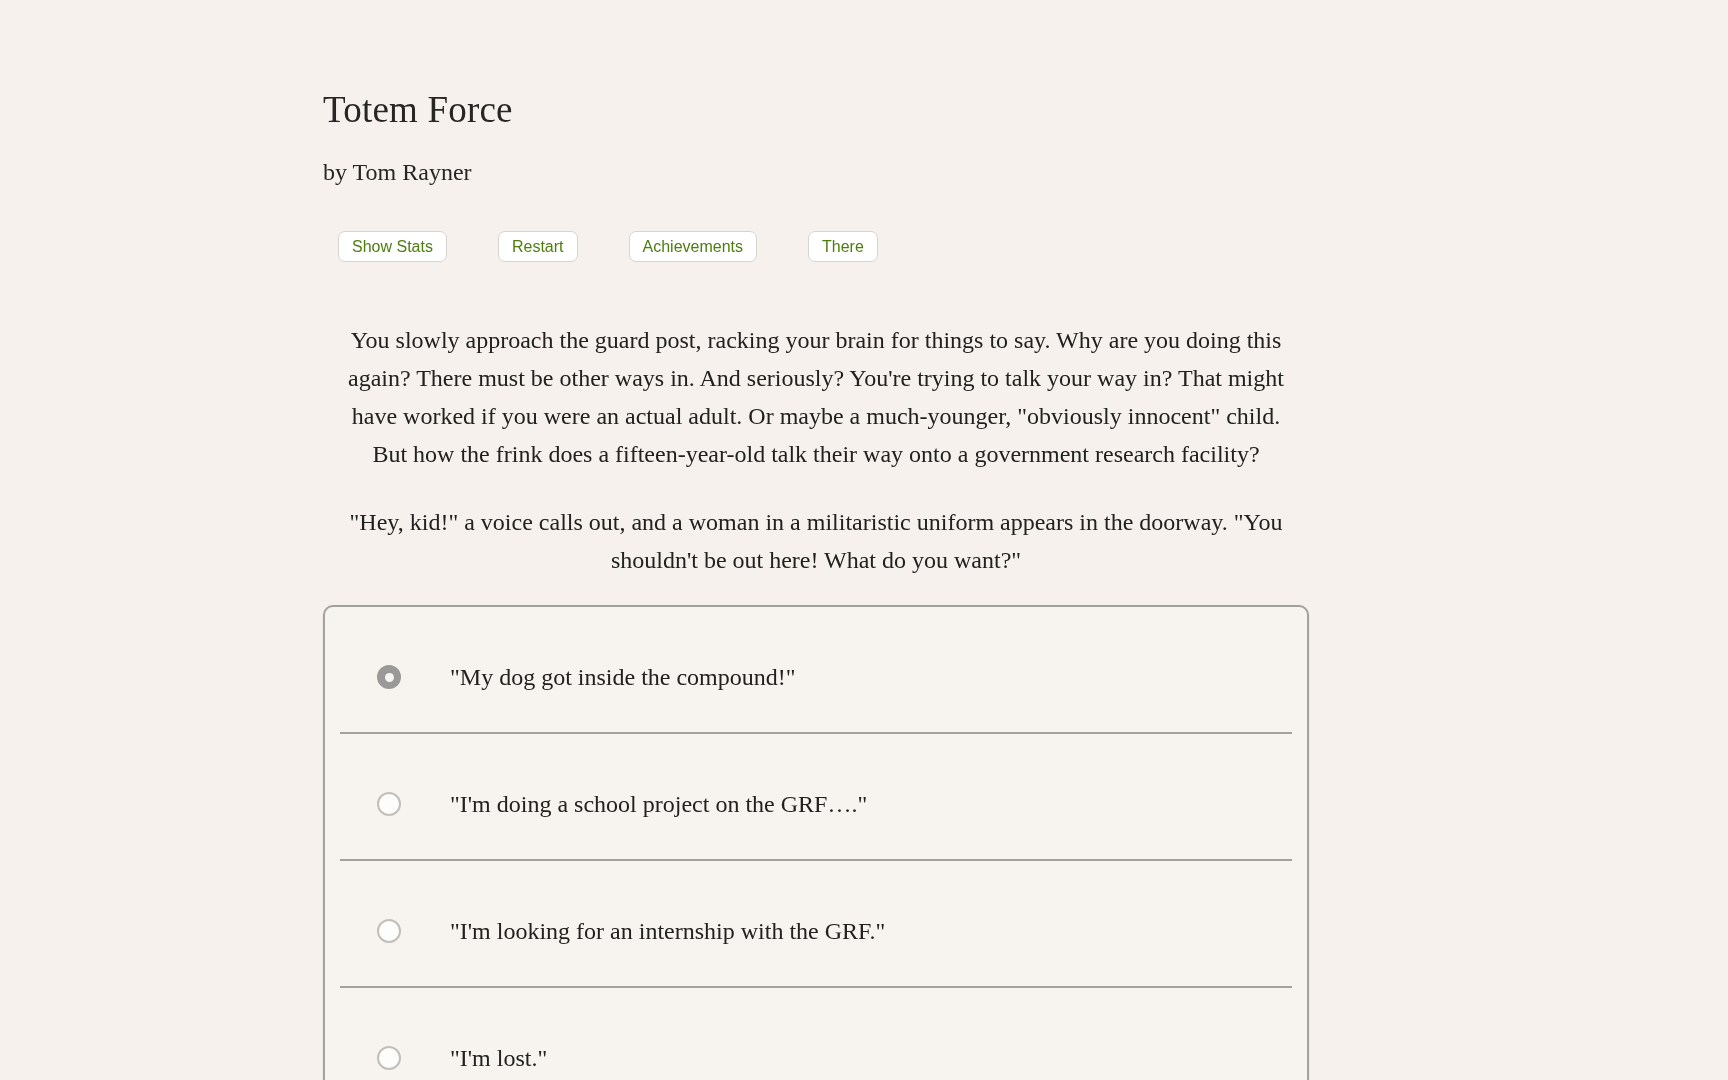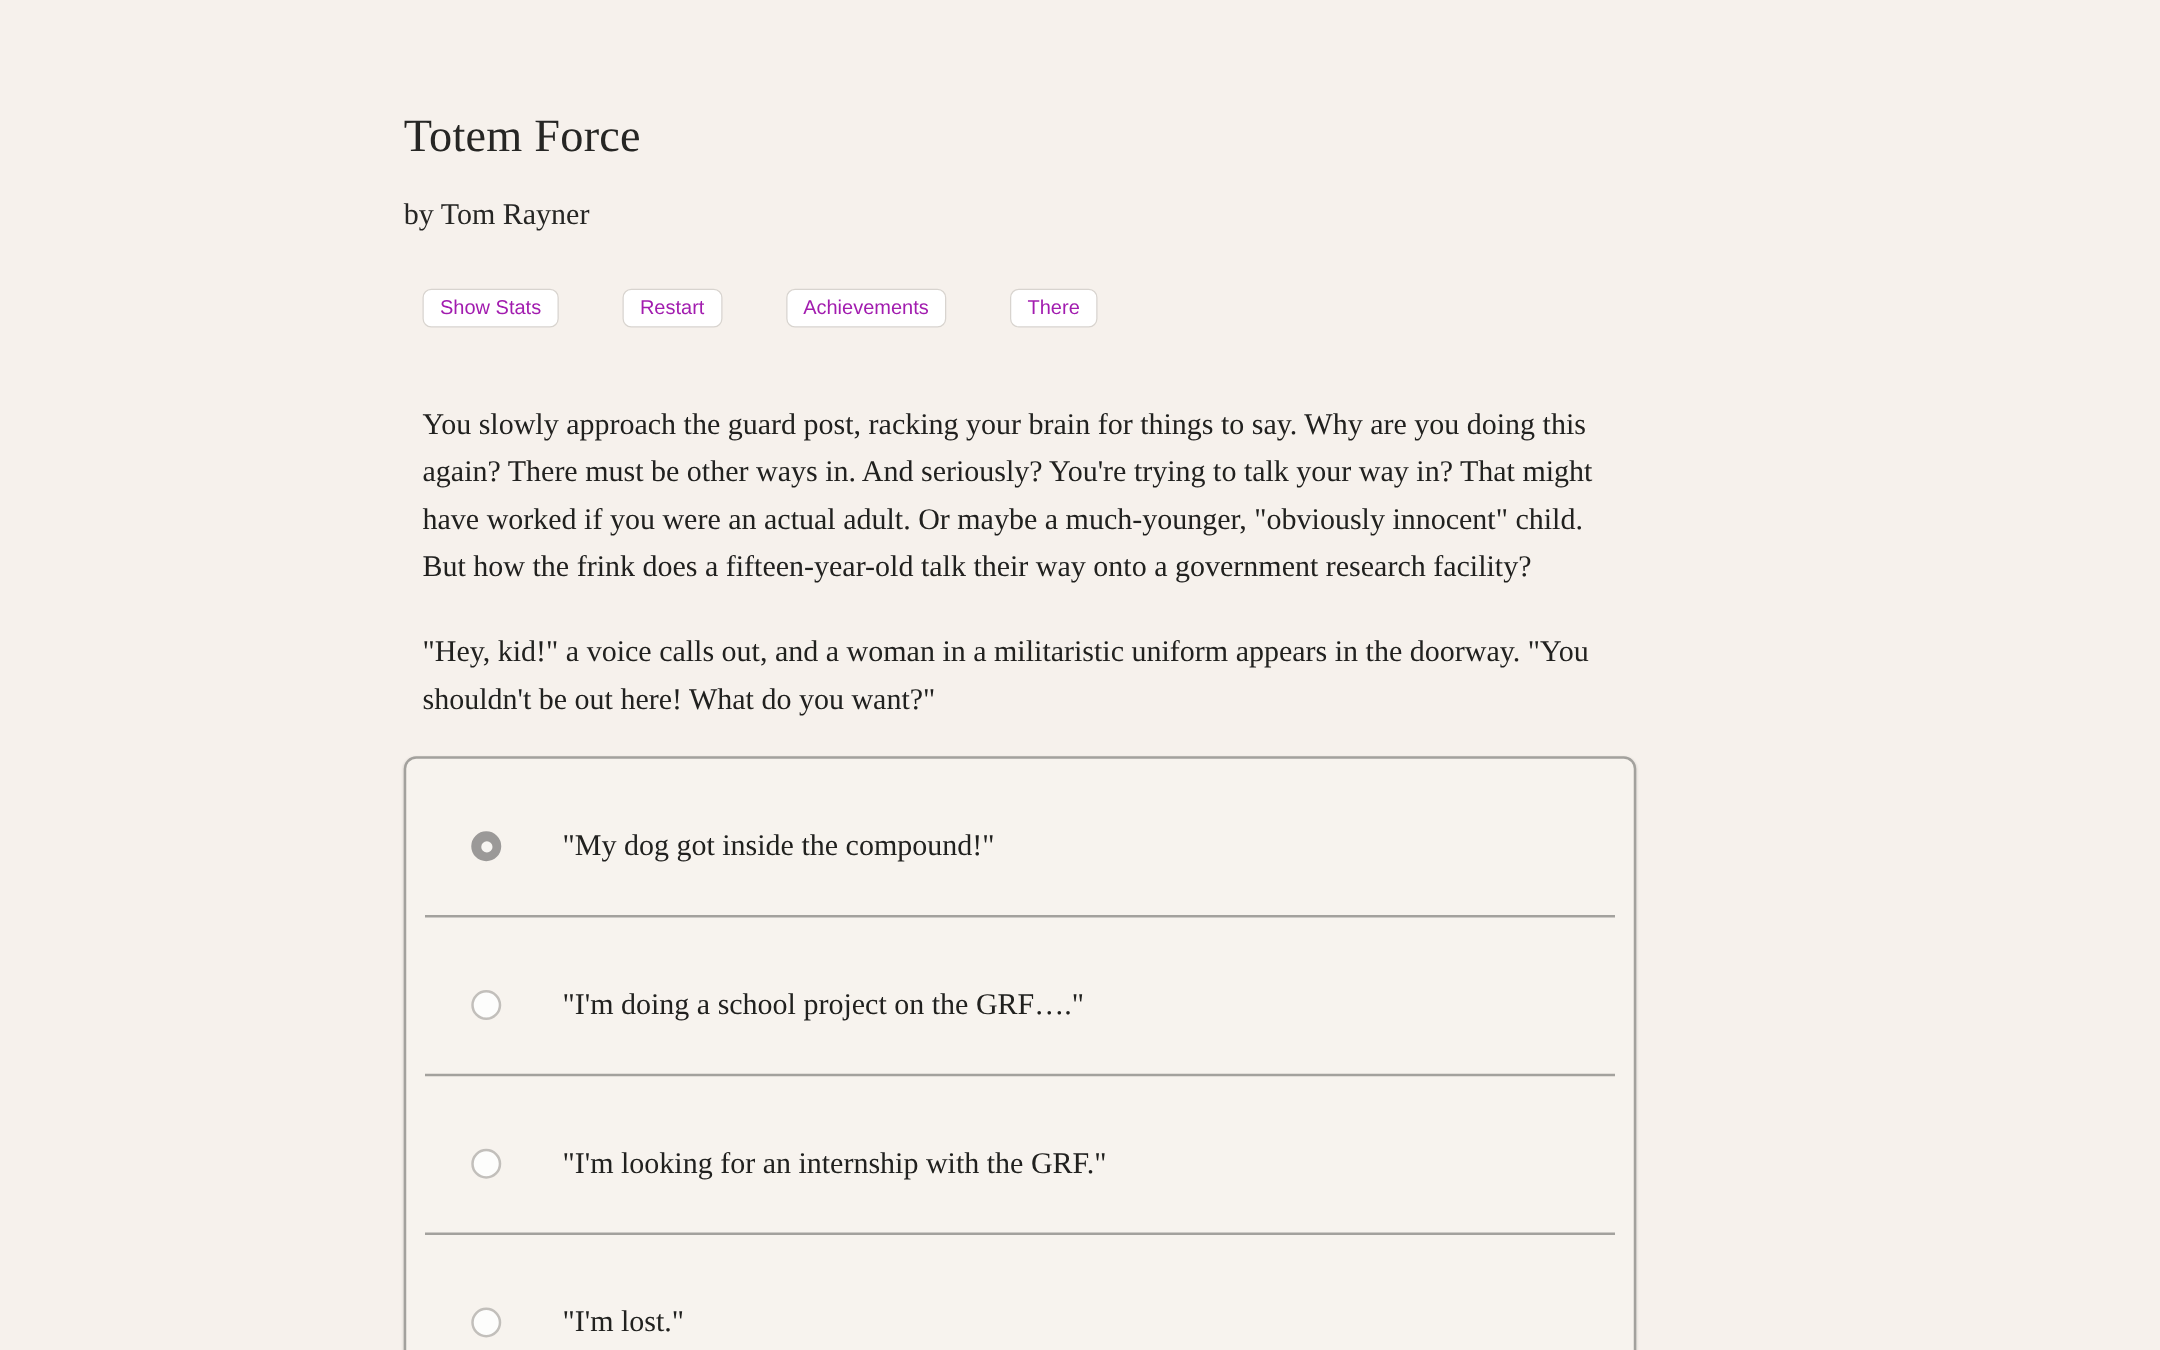--- a/index.html
+++ b/index.html
@@ -29,33 +29,34 @@
     margin-bottom: 30px;
   }
   .toolbar {
     display: flex;
     gap: 21px;
     margin-bottom: 44px;
   }
   .toolbar button {
     font-family: "Liberation Sans", sans-serif;
     font-size: 16px;
-    color: #a21caf;
+    color: #4d7c0f;
     background: #ffffff;
     border: 1px solid #d8d4cf;
     border-radius: 7px;
     padding: 4px 13px;
     line-height: 21px;
     cursor: pointer;
   }
   .story p {
     font-size: 24px;
     line-height: 38px;
     margin-bottom: 30px;
     color: #21211f;
+    text-align: center;
   }
   .choice-box {
     border: 2px solid #a3a19d;
     border-radius: 10px;
     margin-top: -4px;
     background: #f7f3ee;
     box-shadow: 0 1px 2px rgba(0,0,0,0.12);
   }
   .choice-row {
     display: flex;

